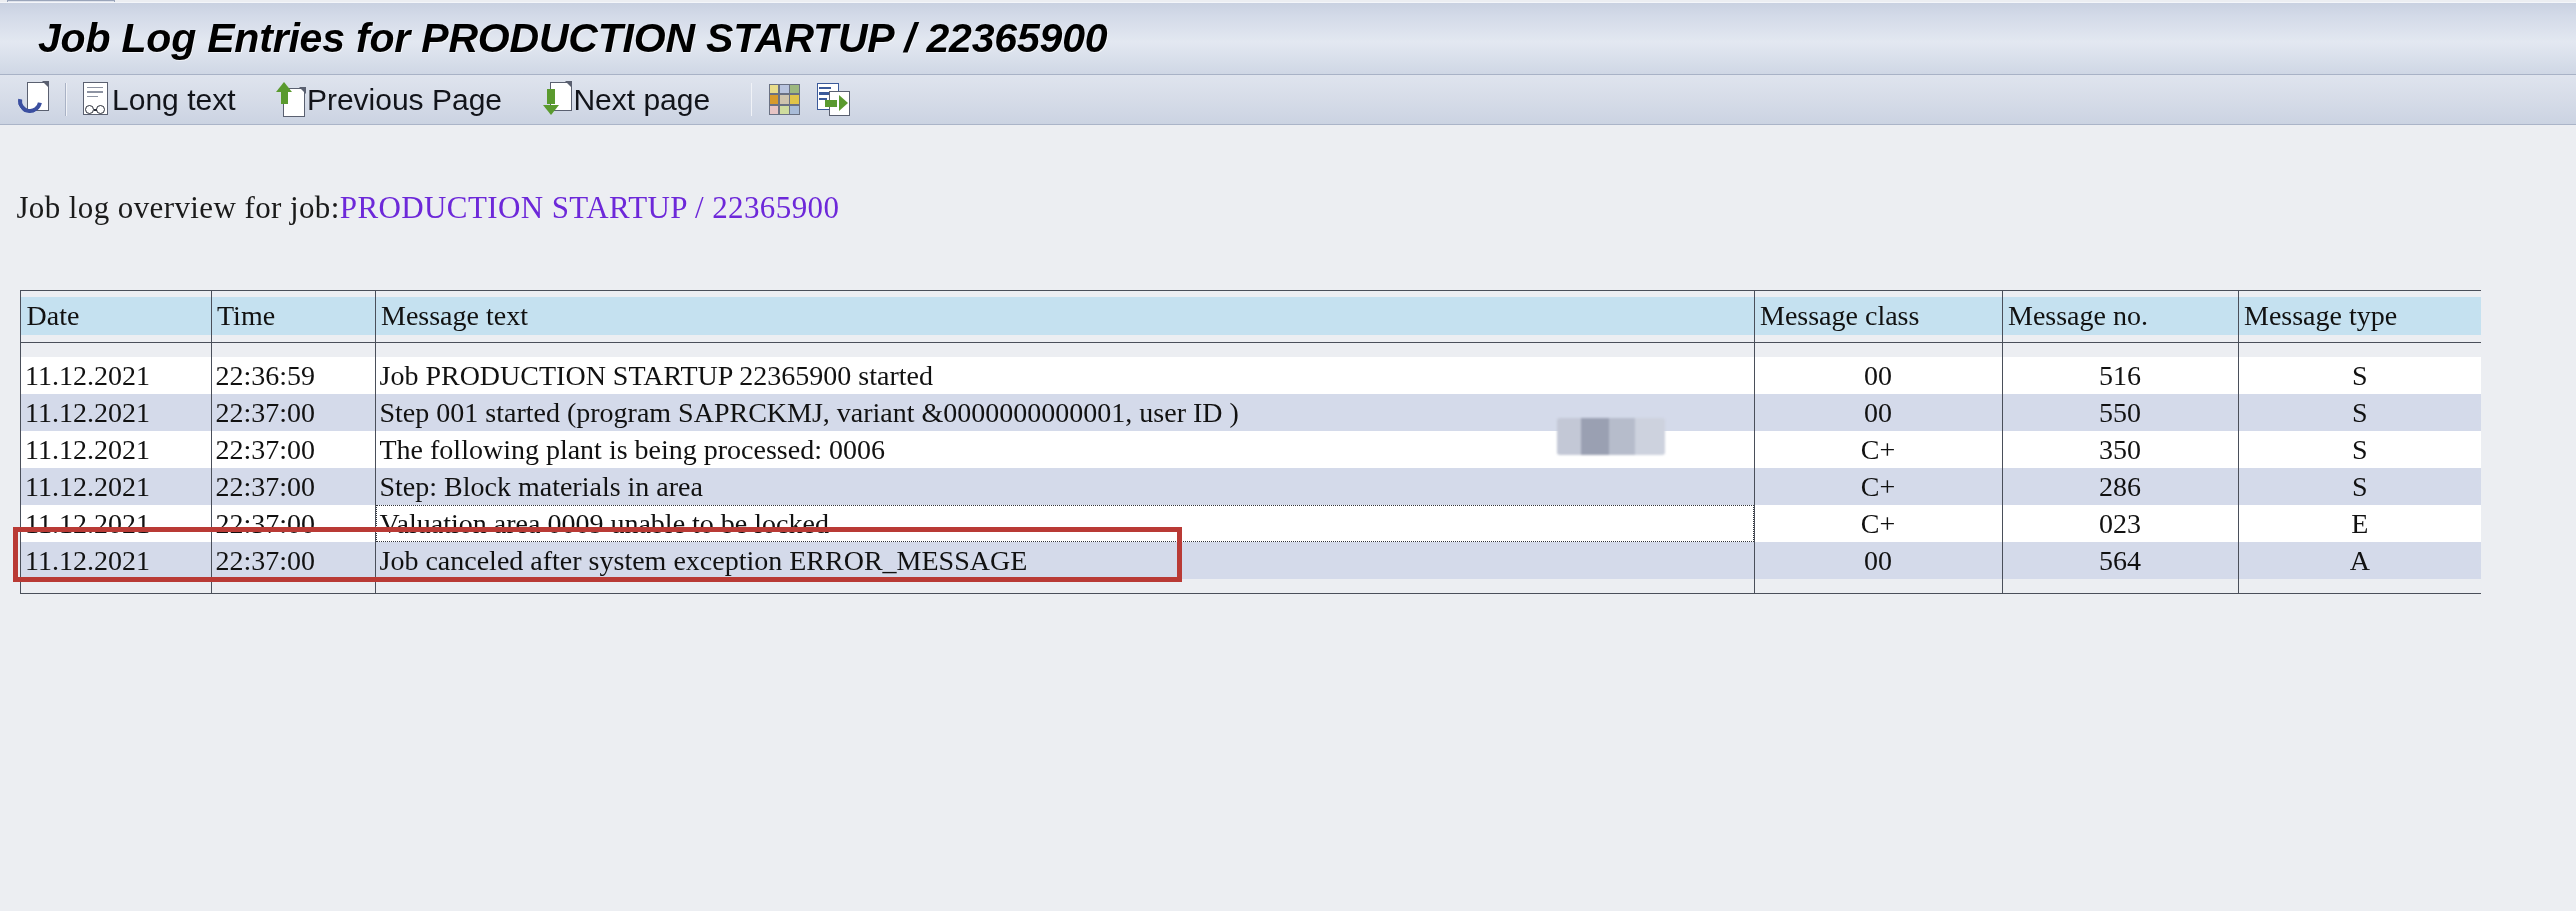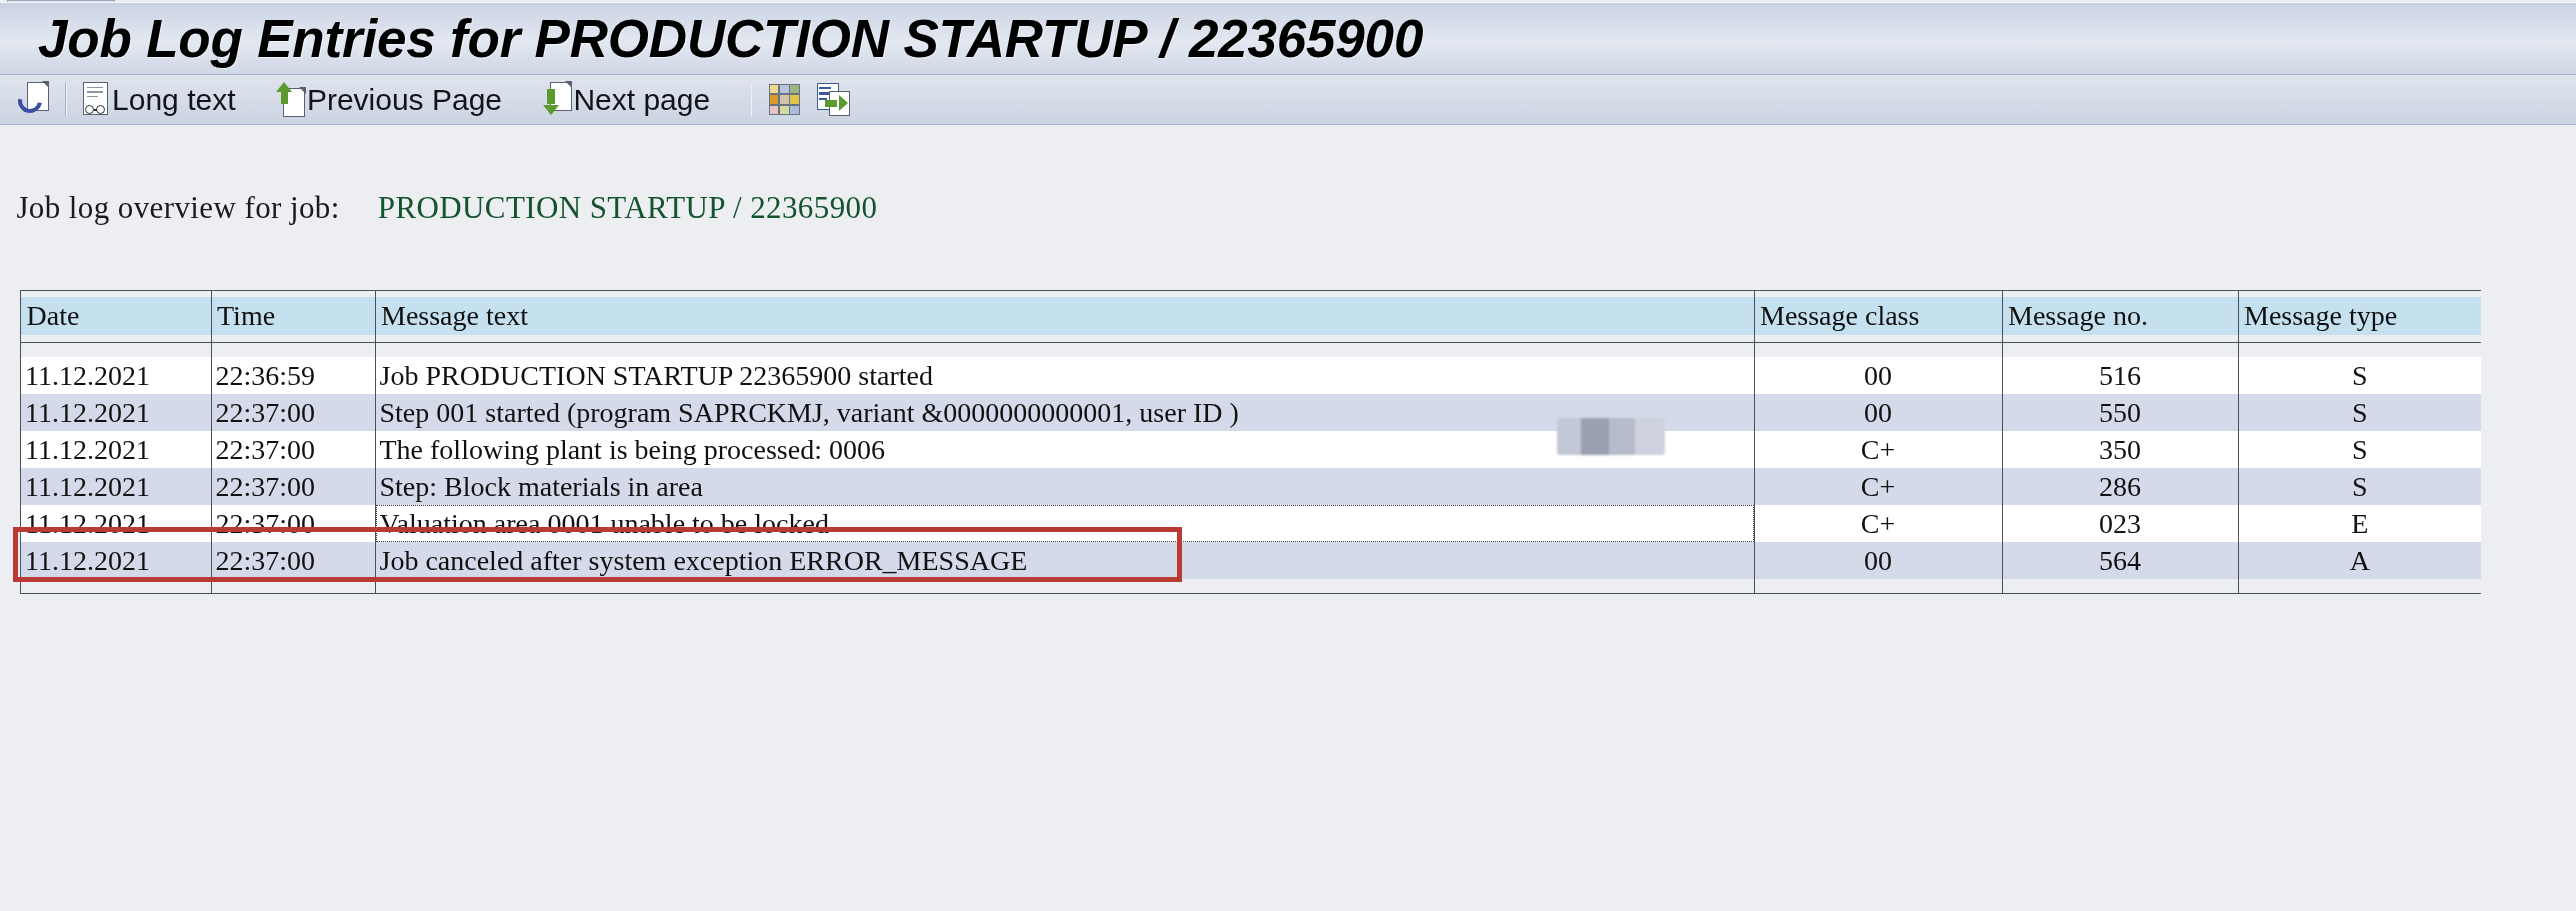--- a/index.html
+++ b/index.html
@@ -17,21 +17,21 @@
     width: 2576px; height: 73px;
     background: linear-gradient(to bottom, #c9d1e1 0%, #d3dae8 18%, #e3e8f1 55%, #cfd7e5 100%);
     border-top: 0.9px solid #f4f6fa;
     border-bottom: 0.9px solid #a8b2c6;
     display: flex; align-items: center;
   }
   .titlebar-text {
     margin-left: 38px;
     font-family: "Liberation Sans", sans-serif;
     font-weight: bold; font-style: italic;
-    font-size: 53px; color: #000;
+    font-size: 41px; color: #000;
     letter-spacing: -0.2px;
     white-space: nowrap;
     text-shadow: 0.9px 0.9px 0 rgba(255,255,255,0.55);
   }
   .titlebar-stub {
     position: absolute; left: 7.3px; top: 0;
     width: 108px; height: 5.5px;
     background: #dfe3ec;
     border: 0.9px solid #9aa5ba; border-bottom: none;
   }
@@ -171,21 +171,21 @@
     border-width: 8.2px 0 8.2px 9px; border-style: solid;
     border-color: transparent transparent transparent #5a9a2e;
   }
 
   
   .overview {
     position: absolute; left: 16.4px; top: 190px;
     font-size: 31px; color: #1a1a1a; white-space: nowrap;
     letter-spacing: 0.4px;
   }
-  .overview .val { color: #14532d; margin-left: 38px; }
+  .overview .val { color: #6d28d9; }
 
   
   .grid {
     position: absolute; left: 20px; top: 290px;
     width: 2461px;
     border: 1.8px solid #4a4f5a;
     background: #eceef2;
   }
   table.log { border-collapse: collapse; width: 100%; table-layout: fixed; }
   table.log th, table.log td {
@@ -465,21 +465,21 @@
       </tr>
 
       <tr class="odd">
         <td>
             <span class="cell">11.12.2021</span>
           </td>
         <td>
             <span class="cell">22:37:00</span>
           </td>
         <td>
-            <span class="cell focus">Valuation area 0001 unable to be locked</span>
+            <span class="cell focus">Valuation area 0009 unable to be locked</span>
           </td>
         <td>
             <span class="cell c">C+</span>
           </td>
         <td>
             <span class="cell c">023</span>
           </td>
         <td>
             <span class="cell c">E</span>
           </td>

